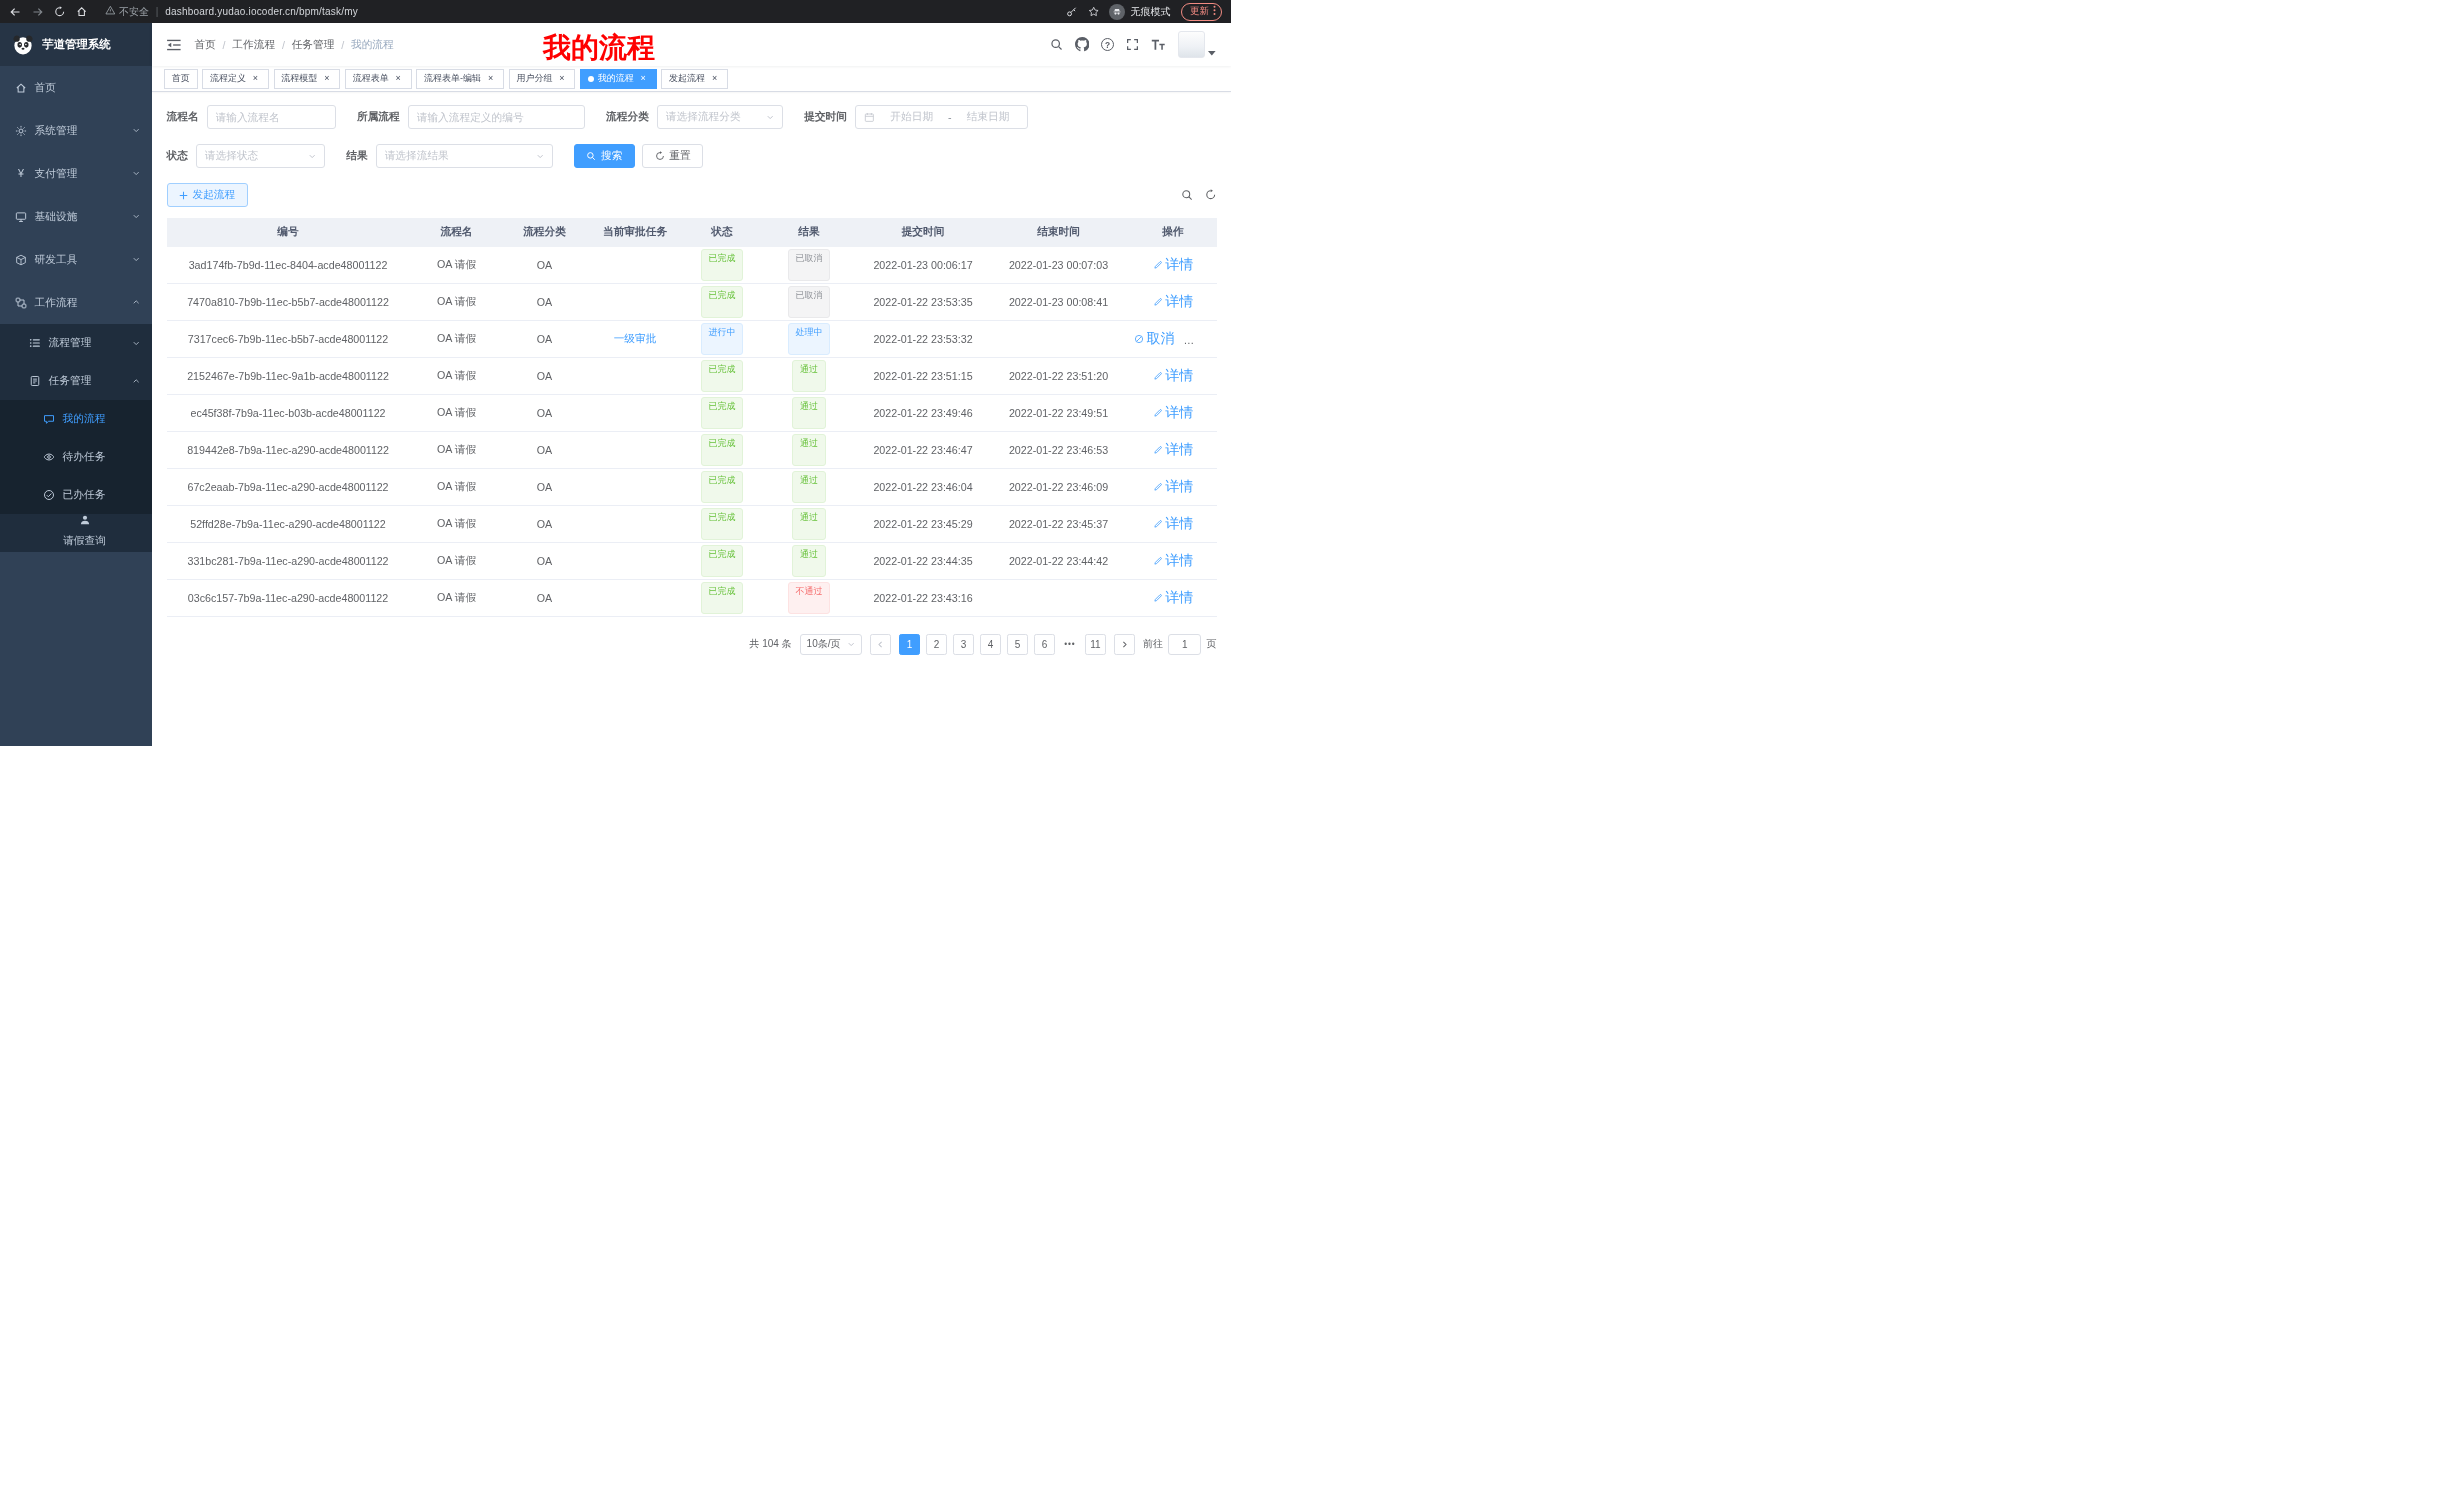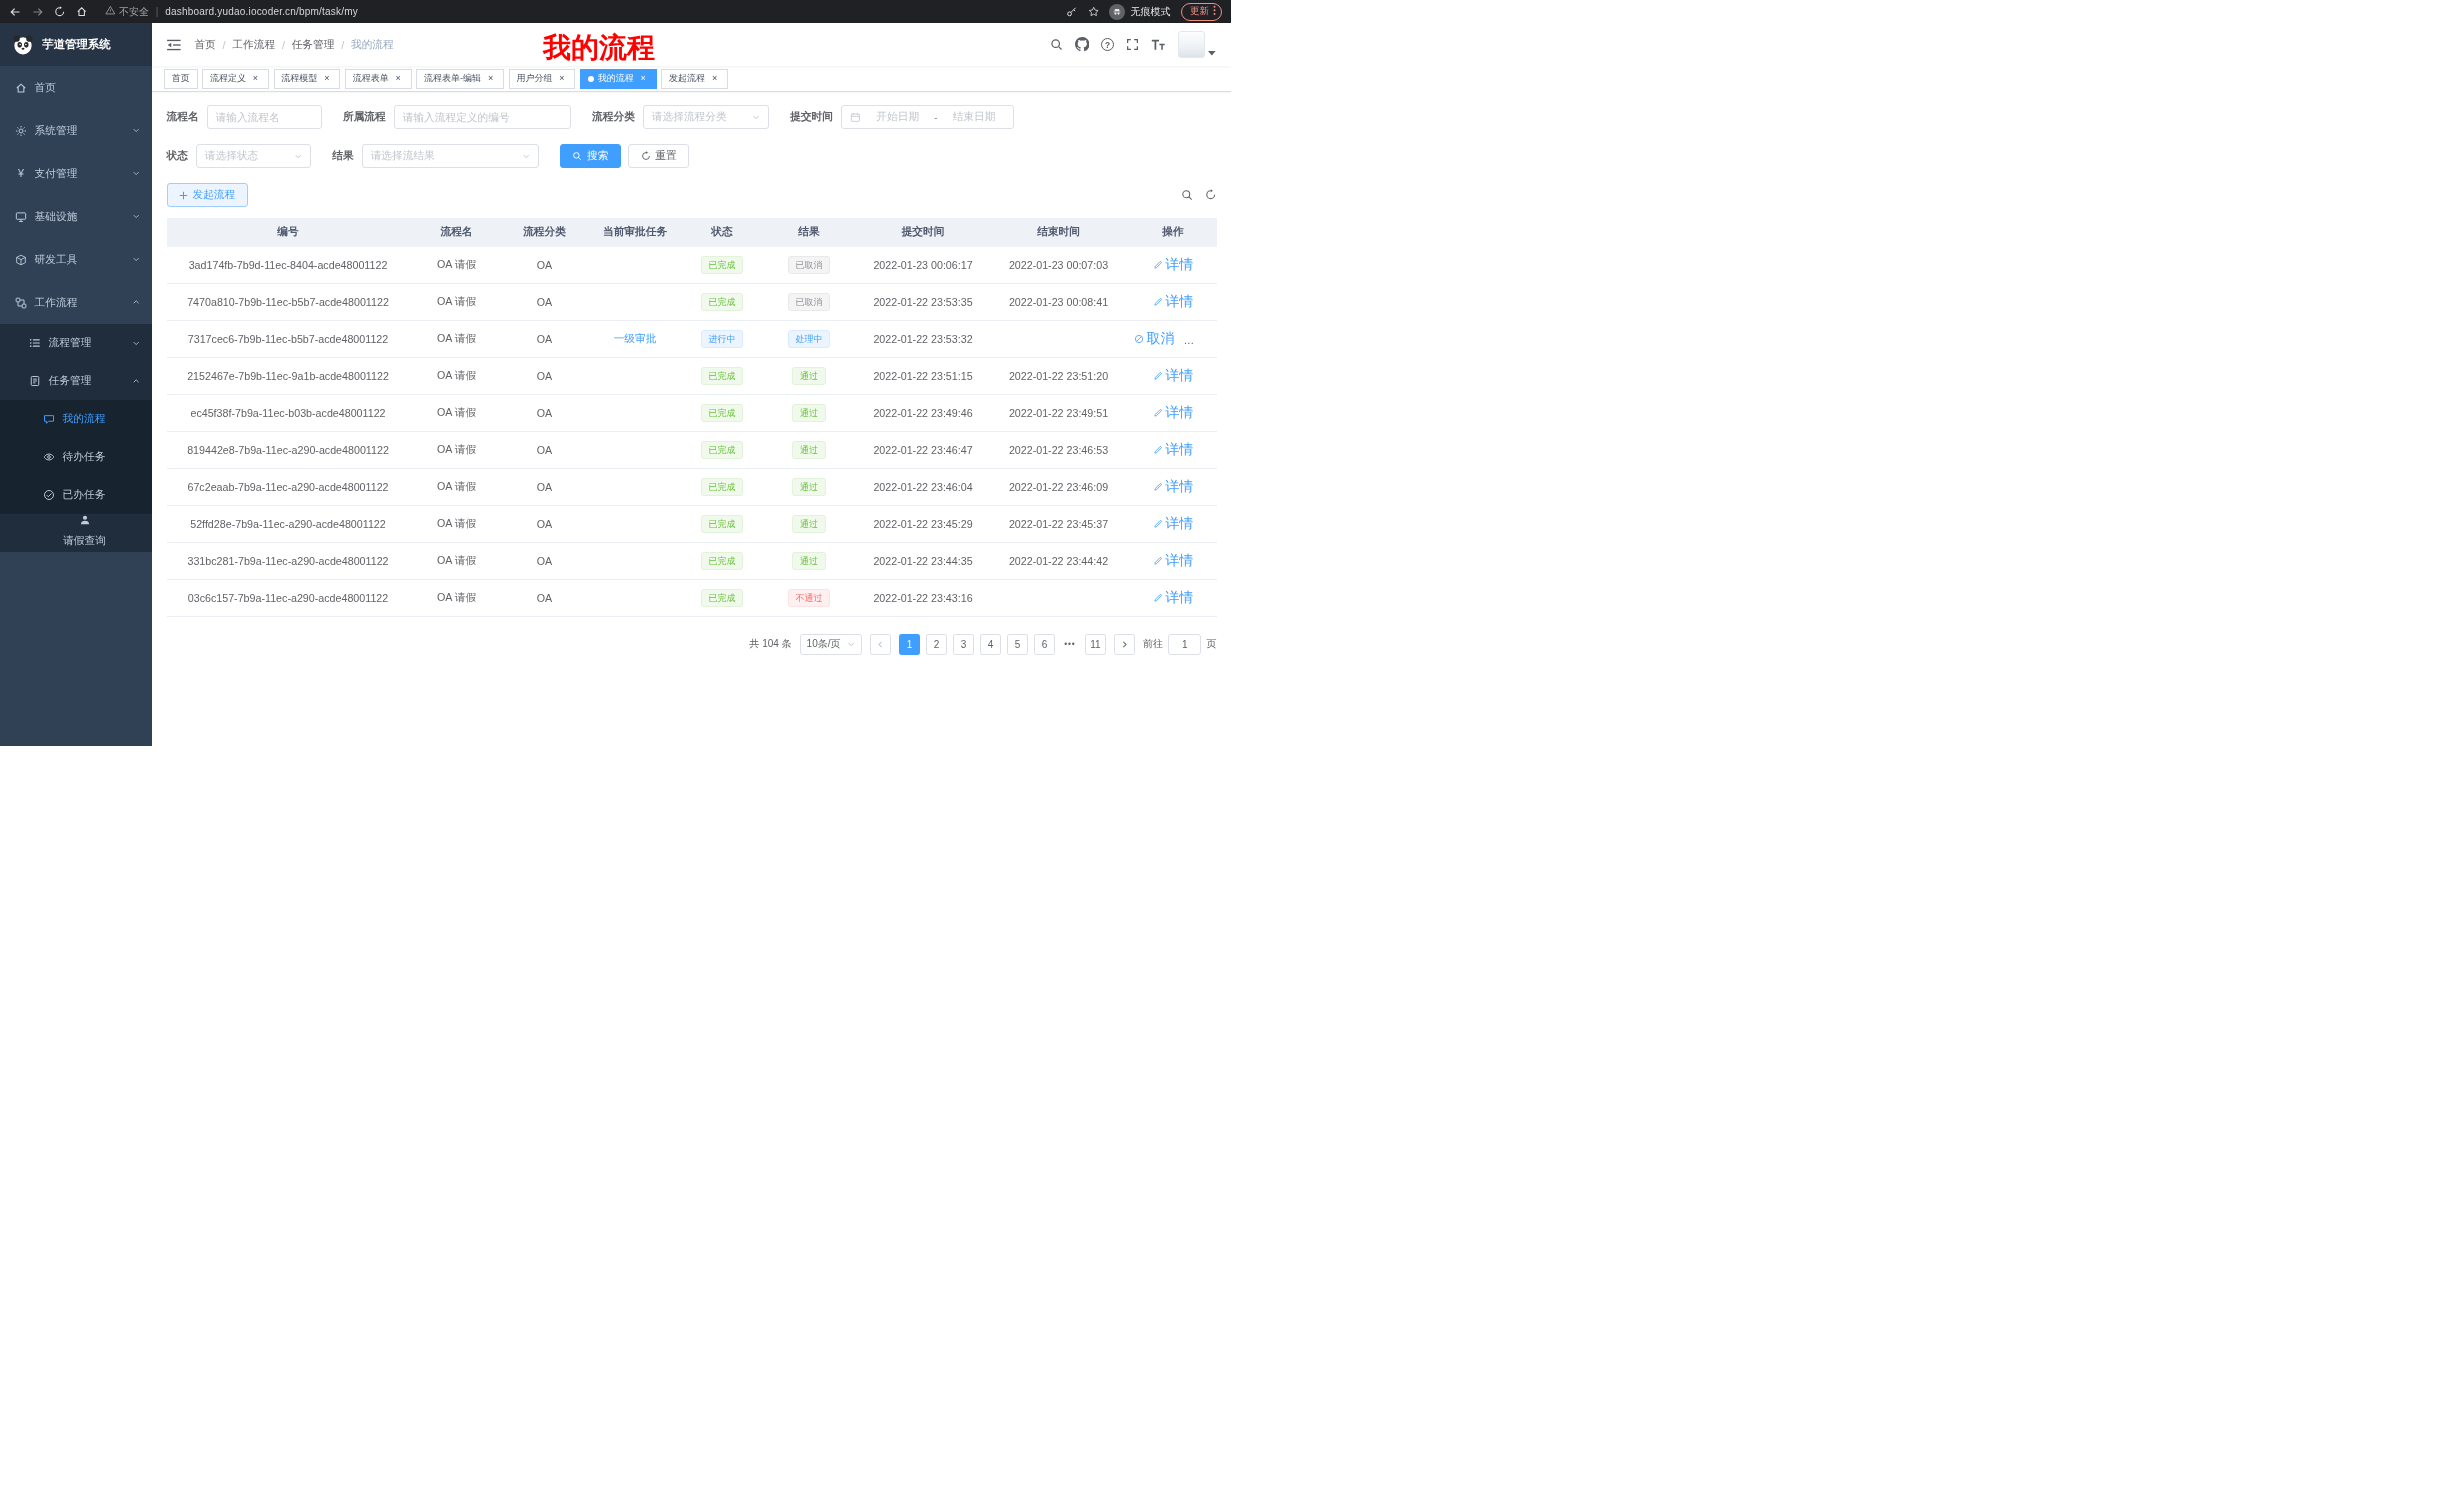--- a/index.html
+++ b/index.html
@@ -61,35 +61,35 @@
   .filter-item{display:flex;align-items:center;margin-right:21px;}
   .filter-label{font-weight:700;color:#606266;margin-right:8.4px;white-space:nowrap;}
   .el-input{position:relative;display:flex;align-items:center;height:24px;border:0.8px solid #dcdfe6;border-radius:3px;background:#fff;padding:0 7.6px;color:#606266;}
   .el-input input.native{border:none;outline:none;width:100%;font-size:10.7px;color:#606266;font-family:inherit;background:transparent;}
   .el-input input.native::placeholder{color:#c0c4cc;}
   .el-input .placeholder{color:#c0c4cc;flex:1;white-space:nowrap;overflow:hidden;}
   .el-input .suffix{display:inline-flex;color:#c0c4cc;margin-left:4.6px;}
   .el-input .prefix{display:inline-flex;color:#c0c4cc;margin-right:5.3px;}
   .range .rt{flex:1;text-align:center;color:#c0c4cc;white-space:nowrap;}
   .range .rsep{color:#8a9099;padding:0 4.6px;}
-  .w170{width:115px}.w196{width:177px}.w165{width:126px}.w228{width:173px}
+  .w170{width:129px}.w196{width:177px}.w165{width:126px}.w228{width:173px}
   .btn{height:24px;display:inline-flex;align-items:center;gap:4.6px;padding:0 11.4px;border-radius:3px;font-size:10.7px;cursor:pointer;border:0.8px solid #dcdfe6;background:#fff;color:#606266;font-family:inherit;}
   .btn-primary{background:#409eff;border-color:#409eff;color:#fff;}
   .btn-plain{background:#ecf5ff;border-color:#a0cfff;color:#409eff;}
   .btn .btn-icon{display:inline-flex;}
   .mr10{margin-right:7.6px;}
 
   .toolbar{display:flex;align-items:center;margin-bottom:10.7px;}
   .toolbar-right{margin-left:auto;display:flex;align-items:center;gap:12px;color:#606266;}
   .tb-icon{display:inline-flex;cursor:pointer;}
 
   table.grid{width:100%;border-collapse:collapse;table-layout:fixed;font-size:10.7px;color:#606266;}
   table.grid th{height:29px;background:#eef1f6;color:#515a6e;font-weight:700;text-align:center;white-space:nowrap;overflow:hidden;}
   table.grid td{height:37px;border-bottom:0.8px solid #ebeef5;text-align:center;white-space:nowrap;overflow:hidden;text-overflow:ellipsis;background:#fff;}
-  .tag-pill{display:inline-block;height:18px;line-height:16.7px;padding:0 6.8px;border-radius:3px;font-size:9px;border:0.8px solid transparent;}
+  .tag-pill{display:inline-block;height:32px;line-height:16.7px;padding:0 6.8px;border-radius:3px;font-size:9px;border:0.8px solid transparent;}
   .tag-success{background:#f0f9eb;border-color:#e1f3d8;color:#67c23a;}
   .tag-info{background:#f4f4f5;border-color:#e9e9eb;color:#909399;}
   .tag-primary{background:#ecf5ff;border-color:#d9ecff;color:#409eff;}
   .tag-danger{background:#fef0f0;border-color:#fde2e2;color:#f56c6c;}
   .text-link{color:#409eff;cursor:pointer;text-decoration:none;}
   .op-link{color:#409eff;font-size:14px;display:inline-flex;align-items:center;gap:2.3px;margin:0 4.6px;cursor:pointer;text-decoration:none;}
   .op-icon{display:inline-flex;}
 
   .pagination{display:flex;align-items:center;justify-content:flex-end;gap:8px;margin-top:16.7px;font-size:10px;color:#606266;}
   .page-size{height:21px;border:0.8px solid #dcdfe6;border-radius:3px;display:inline-flex;align-items:center;gap:6px;padding:0 6px;cursor:pointer;background:#fff;}

